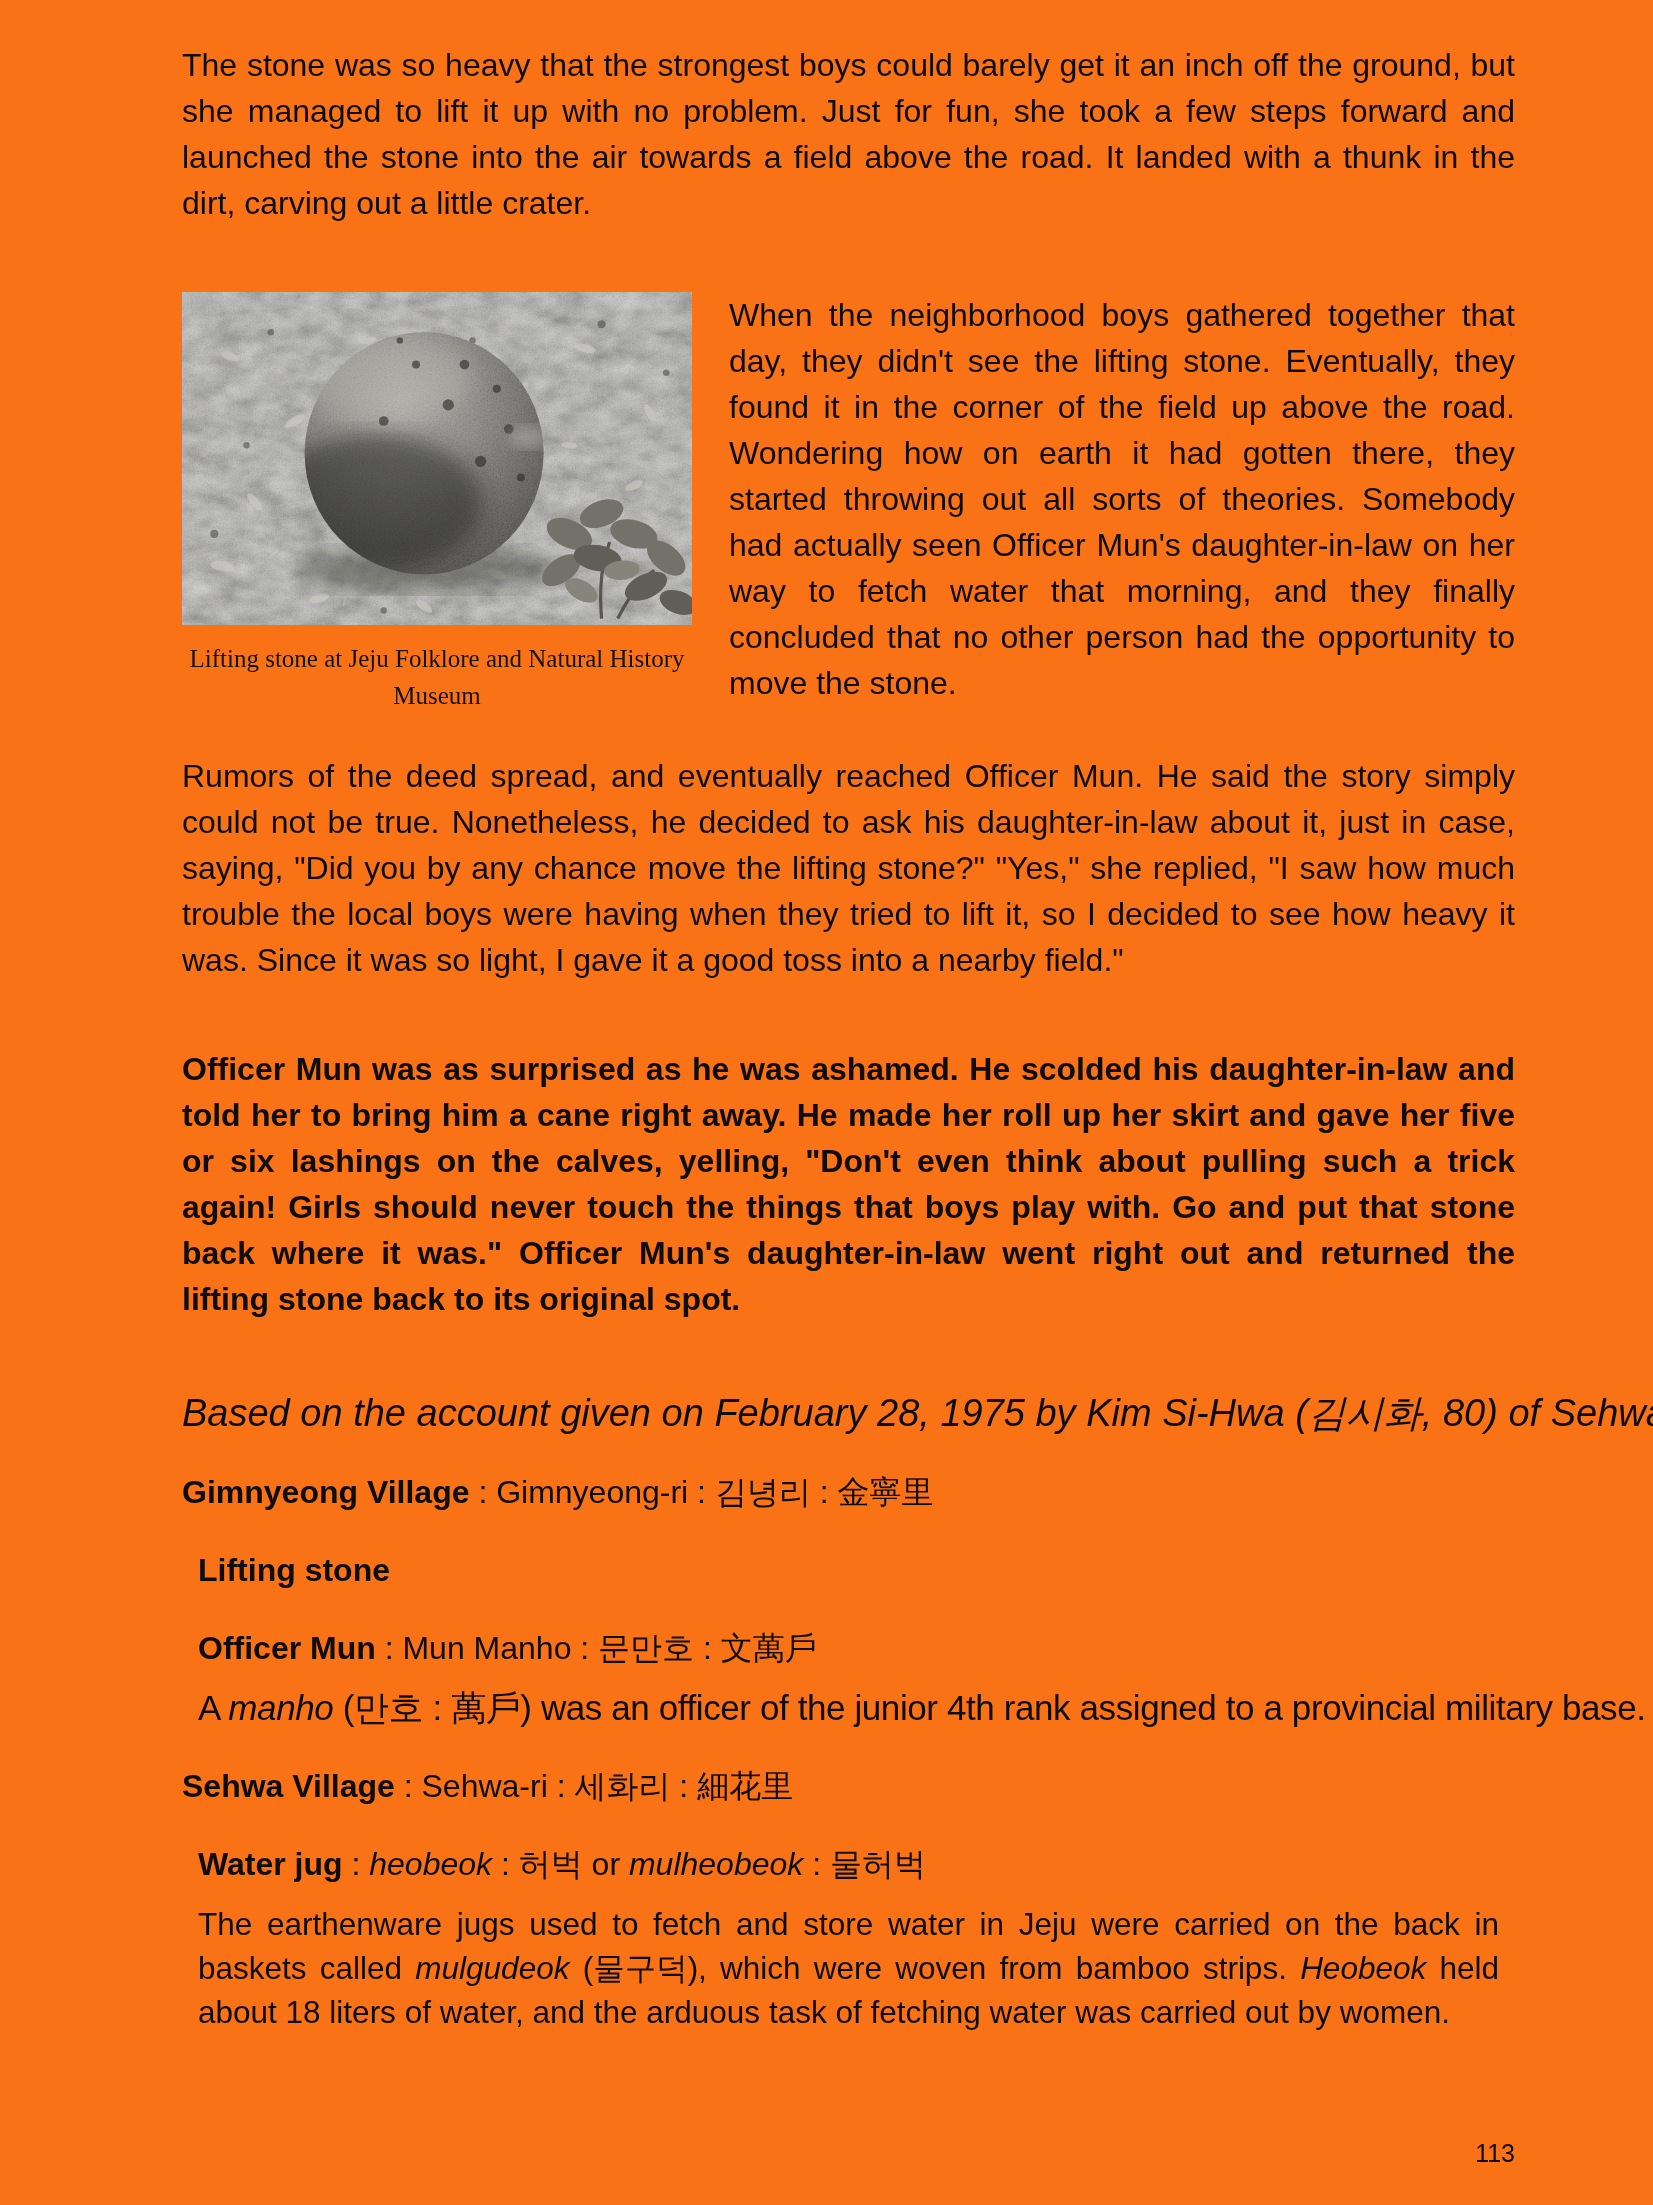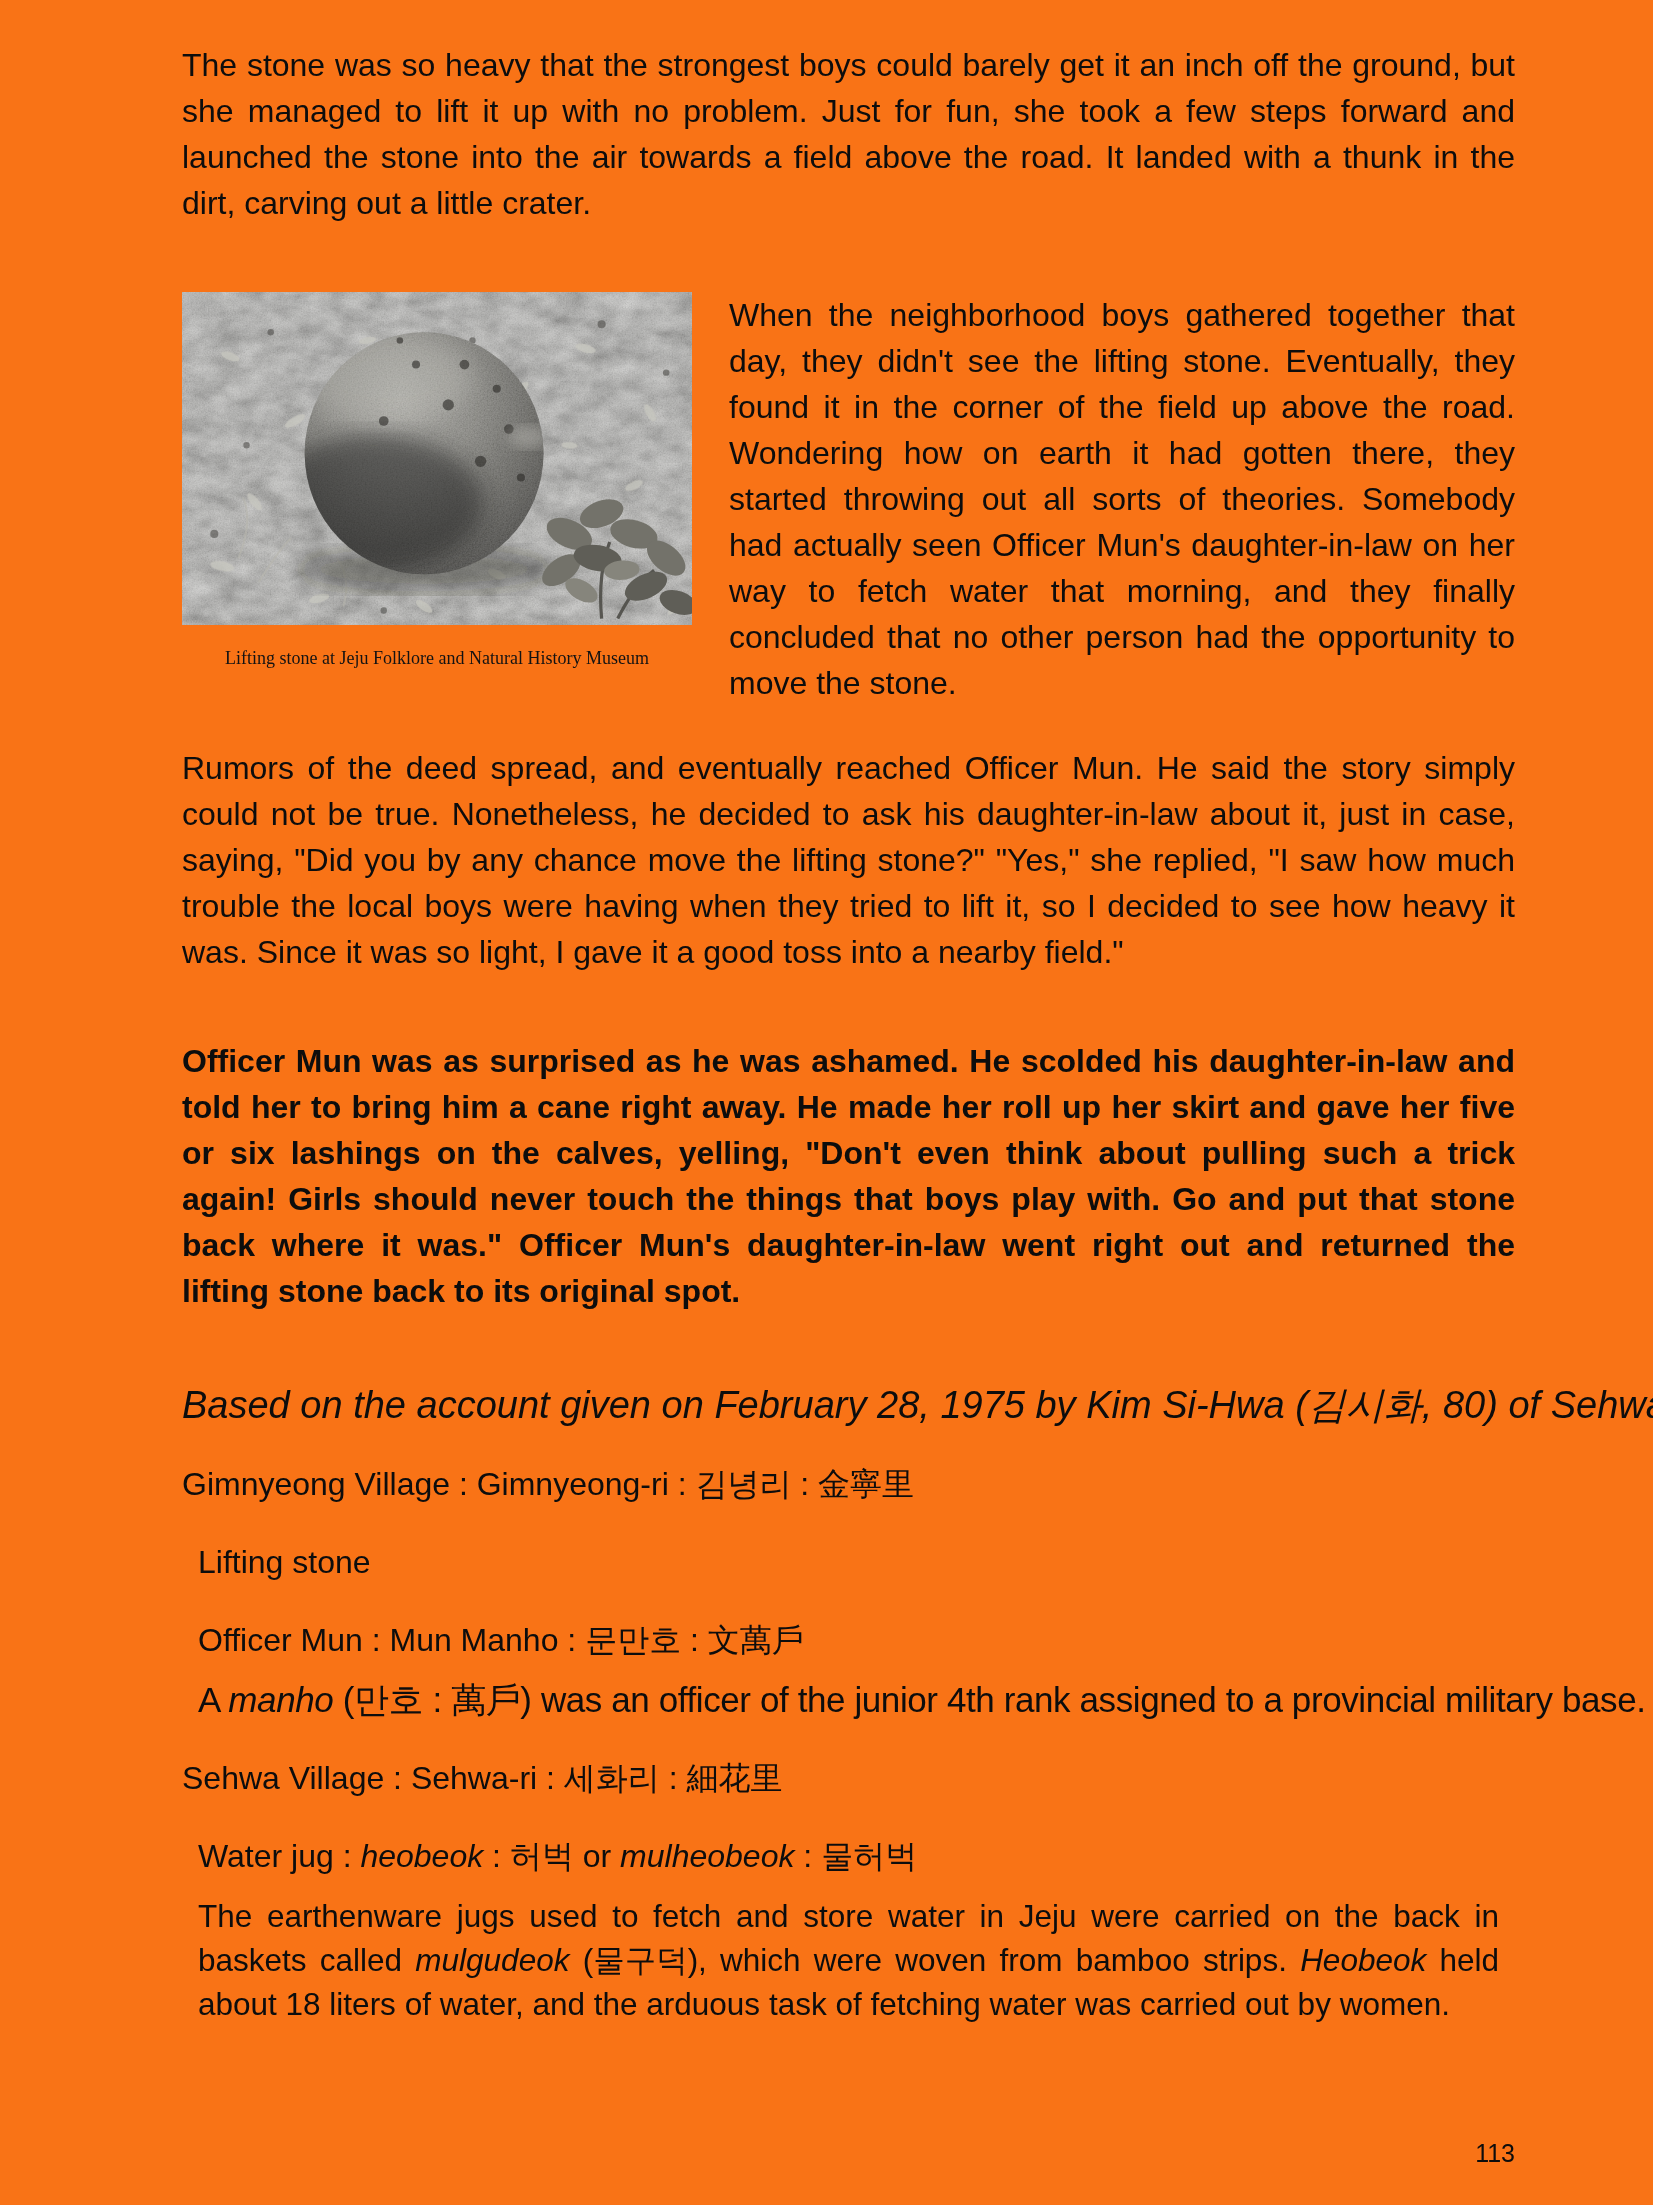--- a/index.html
+++ b/index.html
@@ -23,39 +23,39 @@
     hyphens: none;
   }
   .figure-row { margin-top: 66px; }
   .stone-figure { float: left; width: 510px; margin: 0 37px 0 0; }
   .photo { width: 510px; height: 333px; background: #94938d; }
   .photo svg { display: block; width: 510px; height: 333px; }
   .caption {
     margin: 14.5px 0 0 0;
     font-family: "Liberation Serif", "DejaVu Serif", serif;
     font-weight: 400;
-    font-size: 18px;
+    font-size: 25px;
     line-height: 37px;
     text-align: center;
     color: #131313;
   }
   .clear-spacer { clear: both; height: 39px; }
   .para-gap { margin-top: 63px; font-weight: bold; }
   .attribution {
     margin: 68px 0 0 0;
     font-size: 38px;
     line-height: 46px;
     font-style: italic;
     white-space: nowrap;
   }
   .gloss { margin: 34px 0 0 0; font-size: 32px; line-height: 44px; }
   .gloss-body { margin: 16px; font-size: 32px; line-height: 44px; }
   .gloss-body.justify { text-align: justify; font-size: 31.5px; }
   .fit-line { font-size: 35px; letter-spacing: -0.4px; white-space: nowrap; }
-  .term { font-weight: normal; }
+  .term { font-weight: bold; }
   .page-number {
     position: absolute;
     right: 138px;
     bottom: 37px;
     font-size: 25px;
     color: #0d0d0d;
   }
   i { font-style: italic; }
 </style>
 </head>

